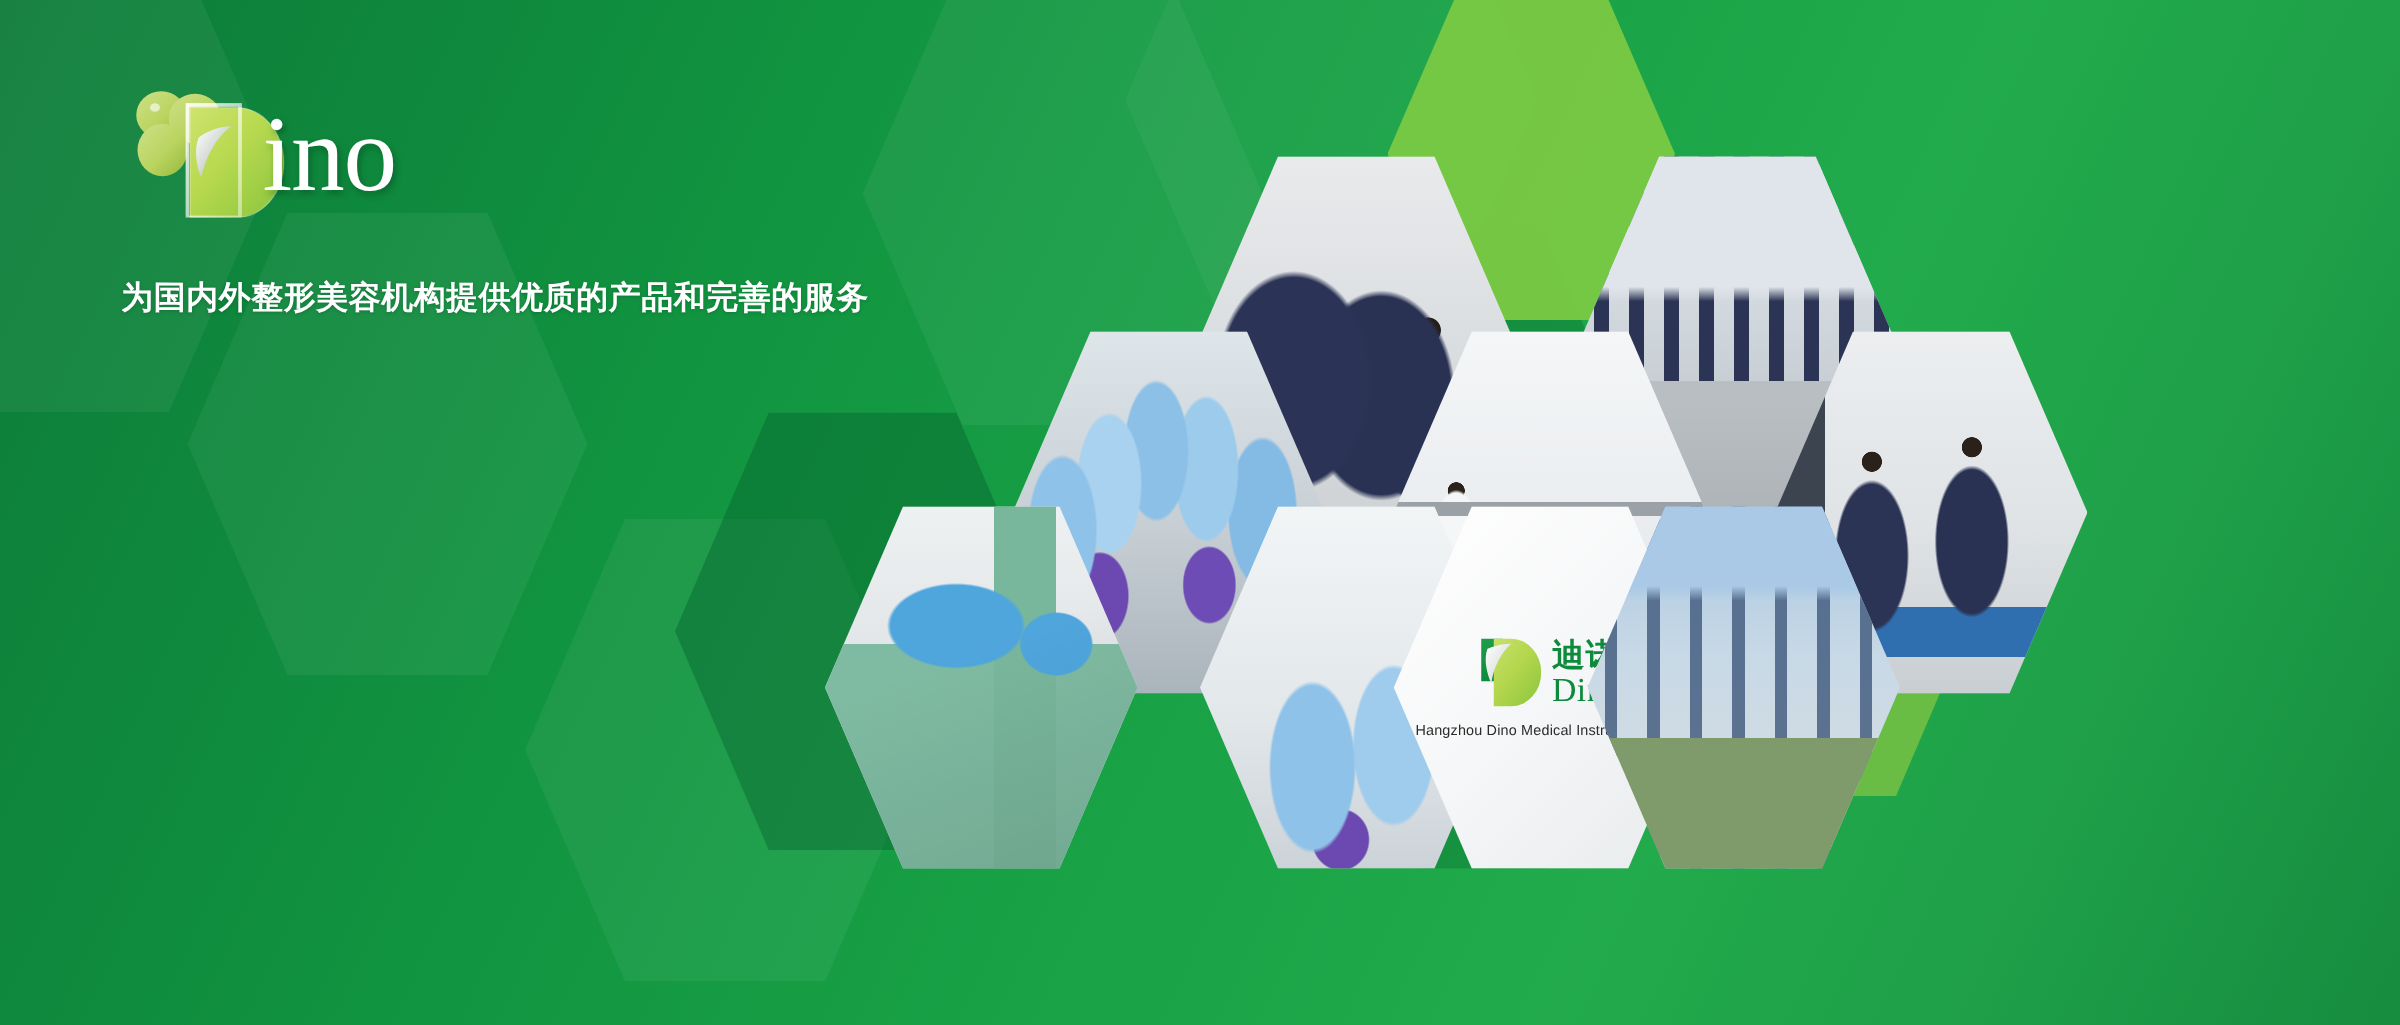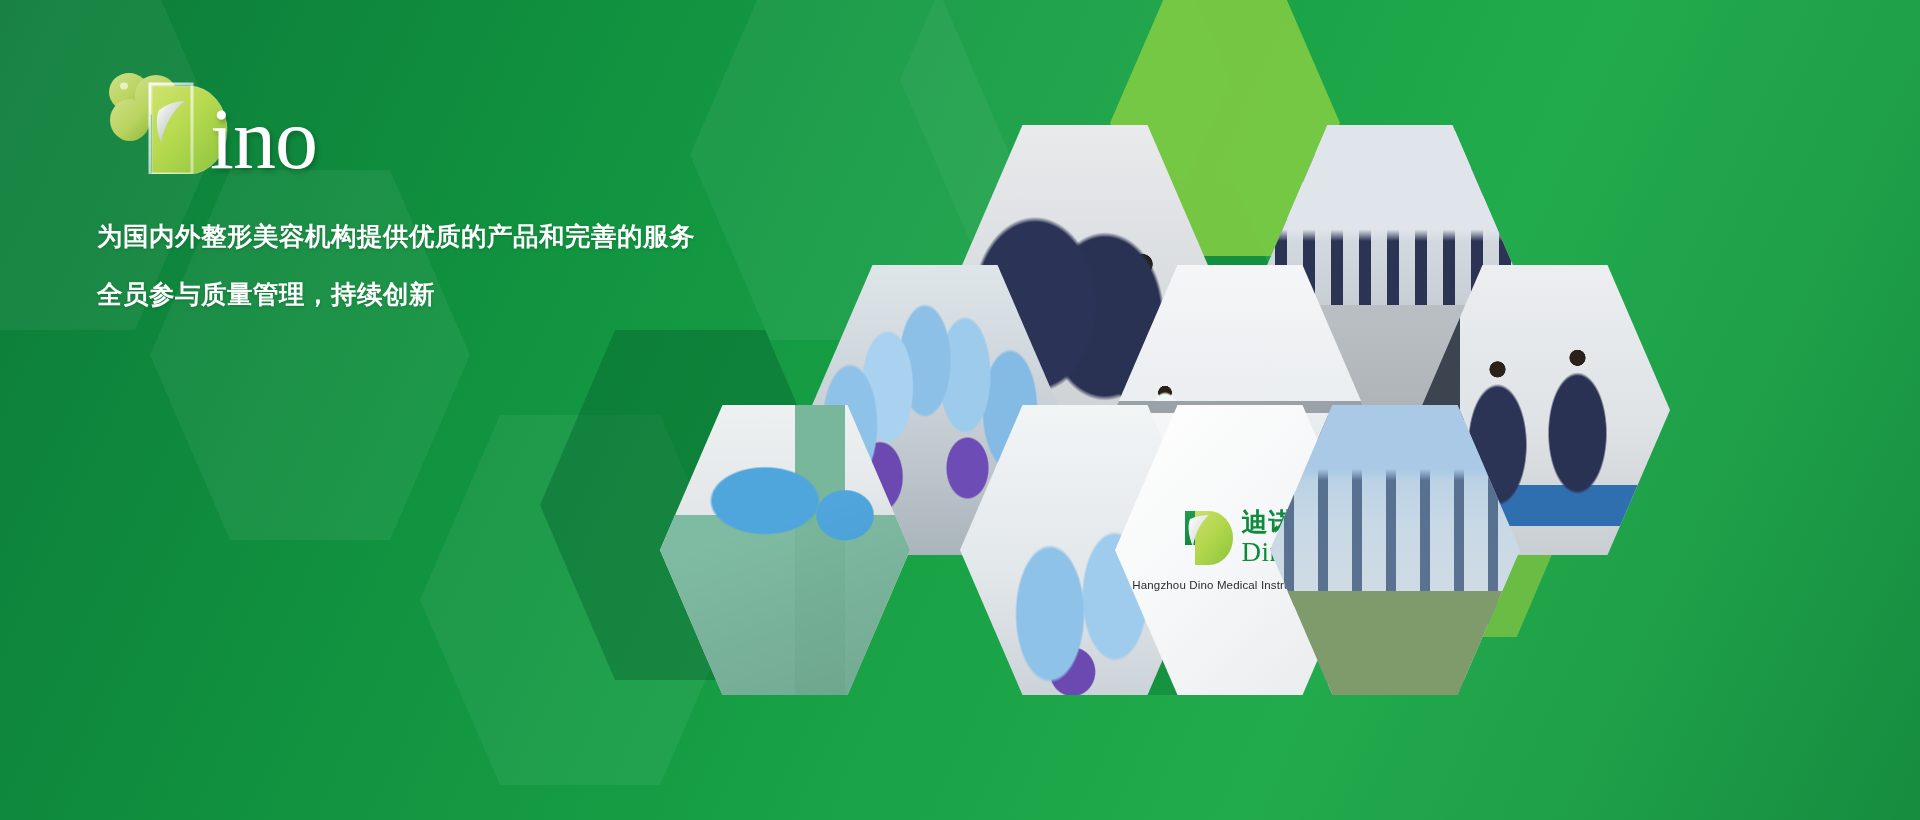--- a/index.html
+++ b/index.html
@@ -45,21 +45,21 @@
   .logo-mark {
     position: absolute;
     left: 0;
     top: 0;
     width: 250px;
     height: 112px;
   }
   .wordmark {
     position: absolute;
     left: 113px;
-    top: 34px;
+    top: 18px;
     font-family: "Liberation Serif", "DejaVu Serif", serif;
     font-size: 86px;
     line-height: 1;
     color: #ffffff;
     letter-spacing: -1px;
     text-shadow: 2px 3px 5px rgba(0,50,20,.35);
     user-select: none;
   }
   .taglines {
     margin-top: 52px;
@@ -214,21 +214,21 @@
     letter-spacing: .5px;
   }
   .logohex-sub {
     font-size: 11.5px;
     color: #2c2c2c;
     letter-spacing: .15px;
     white-space: nowrap;
   }
 
   .cn {
-    font-family: Liberation Mono, monospace;
+    font-family: Liberation Sans, sans-serif;
   }
 </style>
 </head>
 <body>
 
 <div id="banner">
 
   <div class="bg-hex hex-light" style="left:-120px; top:-60px; width:340px; height:390px;"></div>
   <div class="bg-hex hex-light" style="left:150px; top:170px; width:320px; height:370px;"></div>
   <div class="bg-hex hex-light" style="left:420px; top:415px; width:320px; height:370px;"></div>
@@ -275,21 +275,20 @@
         <path d="M55 24 H92 A38 44 0 0 1 92 112 H55 Z" fill="url(#lg-D)"></path>
         <path d="M55 24 H92 A38 44 0 0 1 92 112 H55 Z" fill="none" stroke="#ffffff" stroke-opacity=".35" stroke-width="1"></path>
         <path d="M62 48 C70 42 80 39 88 39 C76 48 68 62 64 80 C60 70 58 58 62 48 Z" fill="url(#lg-curl)"></path>
         <rect x="53" y="22" width="42" height="90" fill="none" stroke="url(#lg-frame)" stroke-width="3"></rect>
       </svg>
       <div class="wordmark">ino</div>
     </div>
 
     <div class="taglines">
       <div class="tagline cn">为国内外整形美容机构提供优质的产品和完善的服务</div>
-      <div class="tagline cn">全员参与质量管理，持续创新</div>
     </div>
   </div>
 
   <div id="cluster">
 
     <div class="hexcell ph-meeting" style="left:300px; top:105px; width:250px; height:290px;">
       <div class="inner"></div>
     </div>
 
     <div class="hexcell ph-team" style="left:605px; top:105px; width:250px; height:290px;">

